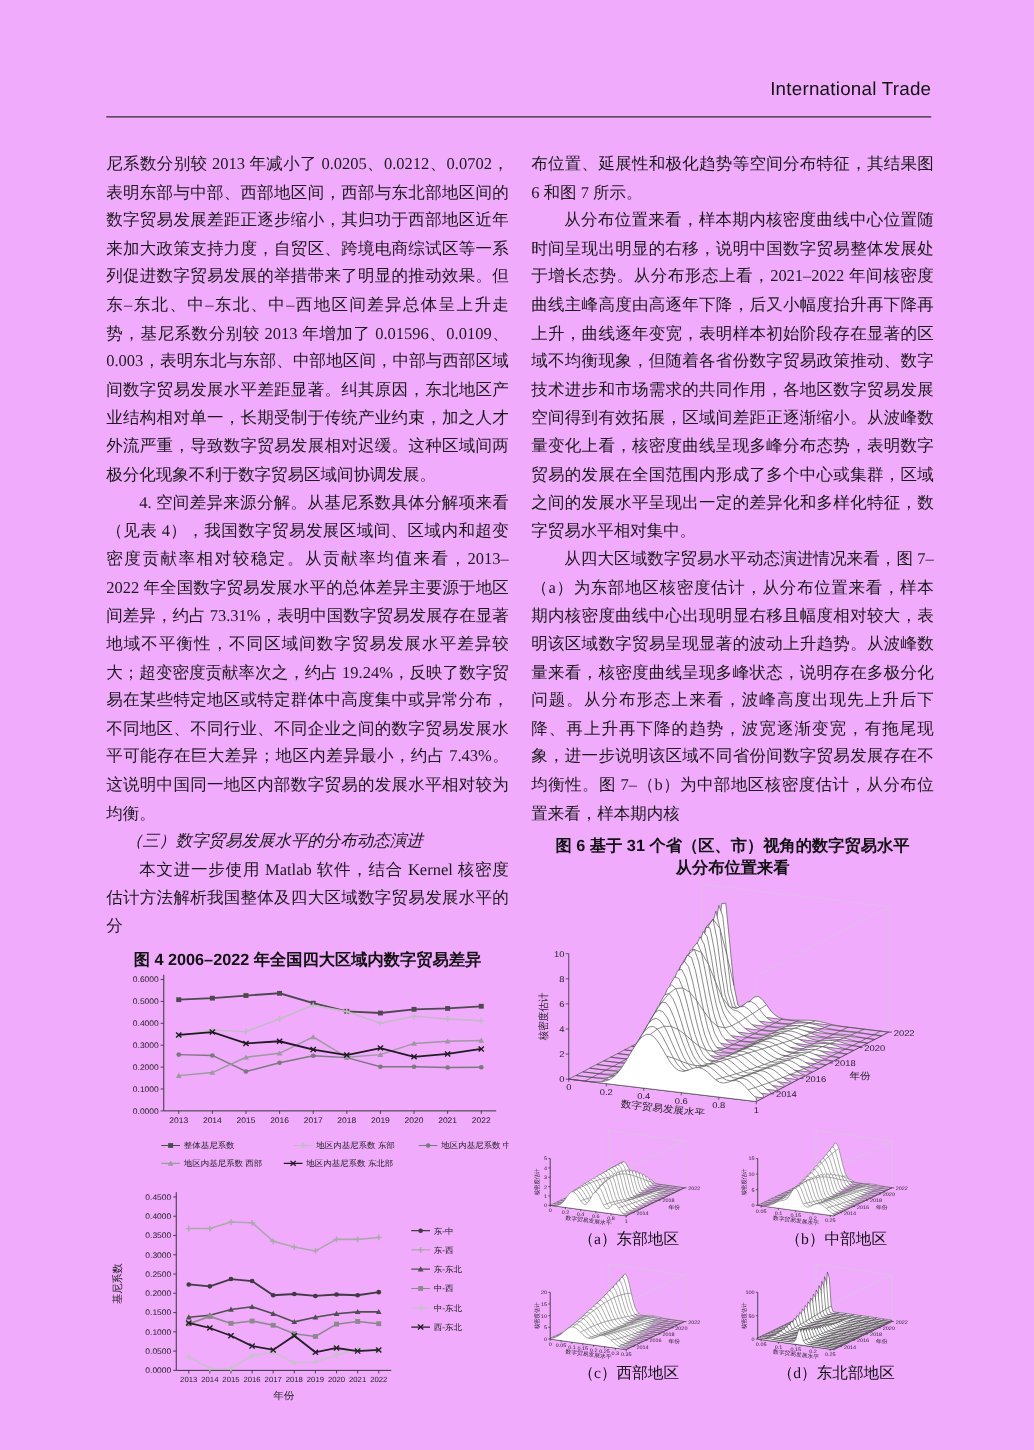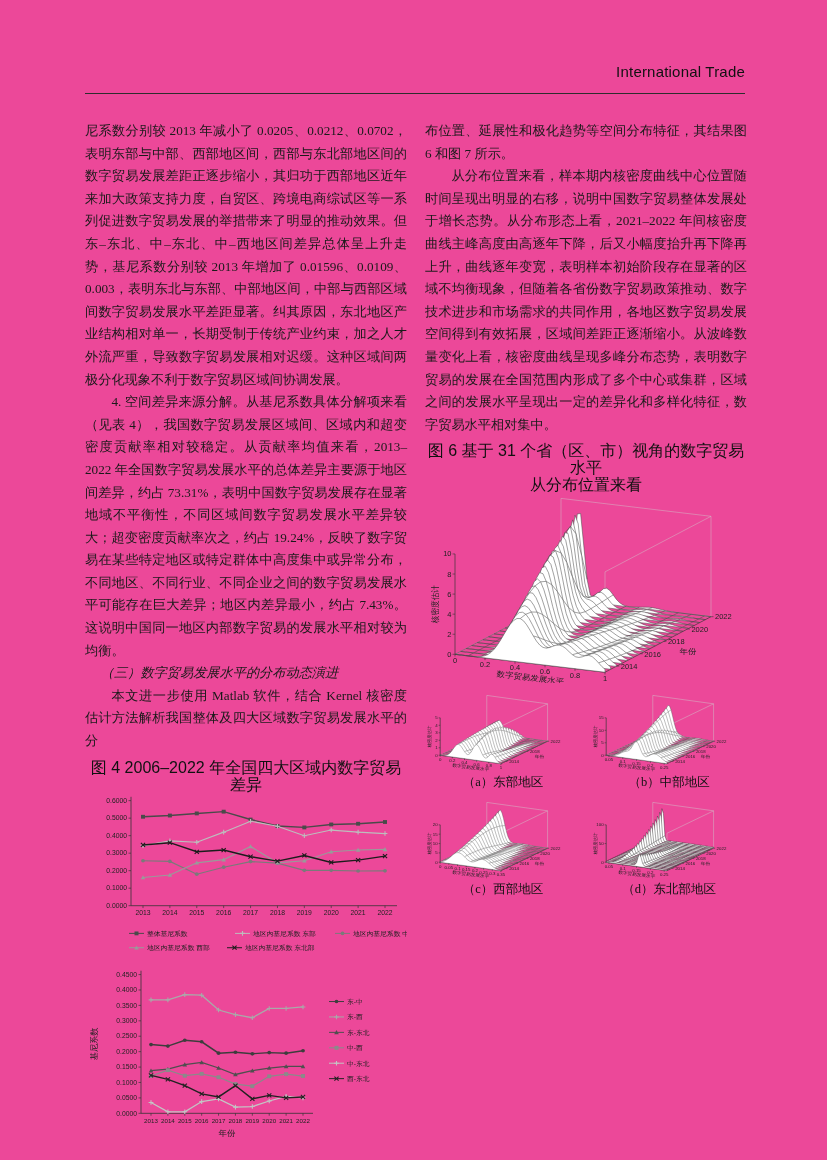--- a/index.html
+++ b/index.html
@@ -1,29 +1,29 @@
 <!DOCTYPE html>
 <html><head>
 <meta charset="utf-8">
 <style>
   html,body{margin:0;padding:0;background:#d9d9d9;}
-  .page{position:relative;width:827px;height:1160px;background:#ec4899;margin:0 auto;
+  .page{position:relative;width:827px;height:1160px;background:#f0abfc;margin:0 auto;
         overflow:hidden;font-family:"Liberation Serif","DejaVu Serif",serif;color:#1a1a1a;}
   .hdr{position:absolute;top:63px;right:82px;font-family:"Liberation Sans","DejaVu Sans",sans-serif;
        font-size:15px;letter-spacing:.2px;color:#111;}
   .rule{position:absolute;left:85px;right:82px;top:93px;border-top:1.6px solid #2d2d2d;height:0;}
   .col{position:absolute;top:120px;width:322px;font-size:13.2px;line-height:22.6px;
        text-align:justify;text-justify:inter-character;}
   .col-left{left:85px;}
   .col-right{left:425px;}
   .col p{margin:0;padding:0;}
   .ind{text-indent:2em;}
   .kai{font-style:italic;text-indent:1.2em;}
-  .figcap{font-family:"Liberation Sans","DejaVu Sans",sans-serif;font-weight:normal;
-          font-size:16px;line-height:17px;text-align:center;color:#111;}
+  .figcap{font-family:"Liberation Sans","DejaVu Sans",sans-serif;font-weight:bold;
+          font-size:13px;line-height:17px;text-align:center;color:#111;}
   .mt6{margin-top:6px;} .mt2{margin-top:2px;} .mt8{margin-top:8px;}
   .subcap{font-size:12.5px;line-height:16px;text-align:center;margin-top:1px;color:#111;}
   .grid7{display:flex;justify-content:space-between;padding:0 2px;margin-top:4px;}
   .cell7{width:152px;}
   .ftr{position:absolute;top:1094px;right:82px;font-family:"Liberation Sans","DejaVu Sans",sans-serif;
        font-weight:bold;font-size:12.3px;color:#111;white-space:nowrap;}
   .pgnum{font-size:13.5px;margin-left:9px;}
   svg{display:block;}
   .tk{font-family:"Liberation Sans","DejaVu Sans",sans-serif;font-size:6.8px;fill:#222;}
   .tk5{font-family:"Liberation Sans","DejaVu Sans",sans-serif;font-size:6.2px;fill:#222;}
@@ -284,20 +284,21 @@
         <path d="M249.4 117.9L253.6 122.1M249.4 122.1L253.6 117.9" stroke="#222222" stroke-width="1.1" fill="none"></path>
         <text x="262" y="122.4" class="tk">西-东北</text>
         <text x="142" y="180" text-anchor="middle" class="axl">年份</text>
         <text x="12" y="84" text-anchor="middle" class="axl" transform="rotate(-90 12 84)">基尼系数</text>
       </svg>
   </div>
 
   <div class="col col-right">
     <p>布位置、延展性和极化趋势等空间分布特征，其结果图 6 和图 7 所示。</p>
     <p class="ind">从分布位置来看，样本期内核密度曲线中心位置随时间呈现出明显的右移，说明中国数字贸易整体发展处于增长态势。从分布形态上看，2021–2022 年间核密度曲线主峰高度由高逐年下降，后又小幅度抬升再下降再上升，曲线逐年变宽，表明样本初始阶段存在显著的区域不均衡现象，但随着各省份数字贸易政策推动、数字技术进步和市场需求的共同作用，各地区数字贸易发展空间得到有效拓展，区域间差距正逐渐缩小。从波峰数量变化上看，核密度曲线呈现多峰分布态势，表明数字贸易的发展在全国范围内形成了多个中心或集群，区域之间的发展水平呈现出一定的差异化和多样化特征，数字贸易水平相对集中。</p>
+    <p class="ind">从四大区域数字贸易水平动态演进情况来看，图 7–（a）为东部地区核密度估计，从分布位置来看，样本期内核密度曲线中心出现明显右移且幅度相对较大，表明该区域数字贸易呈现显著的波动上升趋势。从波峰数量来看，核密度曲线呈现多峰状态，说明存在多极分化问题。从分布形态上来看，波峰高度出现先上升后下降、再上升再下降的趋势，波宽逐渐变宽，有拖尾现象，进一步说明该区域不同省份间数字贸易发展存在不均衡性。图 7–（b）为中部地区核密度估计，从分布位置来看，样本期内核</p>
 
     <div class="figcap mt6">图 6 基于 31 个省（区、市）视角的数字贸易水平</div>
     <div class="figcap">从分布位置来看</div>
     <svg id="fig6" width="322" height="190" viewBox="0 0 322 212" preserveAspectRatio="none">
         <line x1="136" y1="118" x2="136" y2="6" stroke="#cfcfcf" stroke-width="0.45" fill="none"></line>
         <line x1="286" y1="138" x2="286" y2="26" stroke="#cfcfcf" stroke-width="0.45" fill="none"></line>
         <line x1="180" y1="200" x2="180" y2="88" stroke="#cfcfcf" stroke-width="0.45" fill="none"></line>
         <line x1="136" y1="6" x2="286" y2="26" stroke="#cfcfcf" stroke-width="0.45" fill="none"></line>
         <line x1="286" y1="26" x2="180" y2="88" stroke="#cfcfcf" stroke-width="0.45" fill="none"></line>
         <line x1="30" y1="180" x2="136" y2="118" stroke="#cfcfcf" stroke-width="0.45" fill="none"></line>

